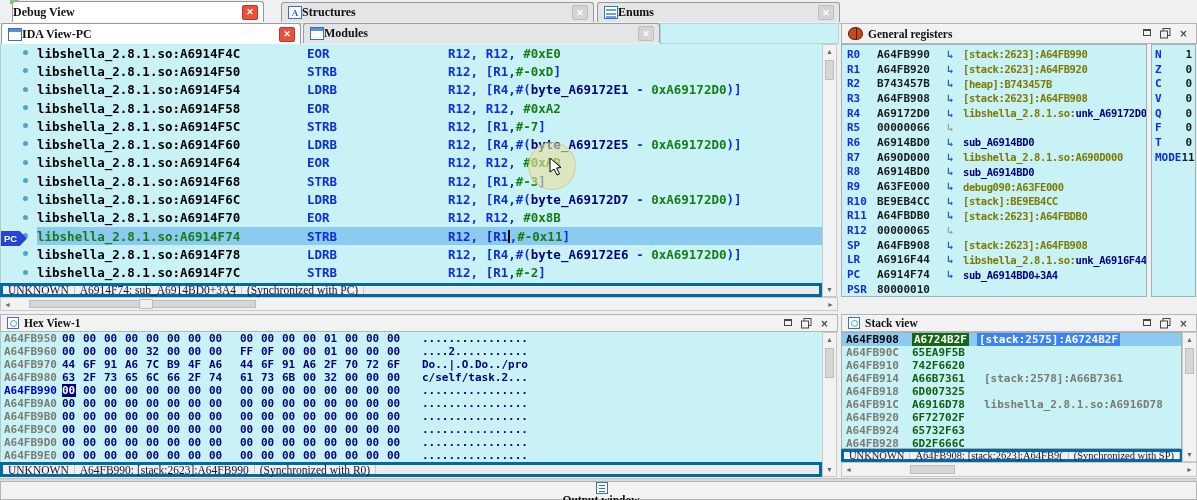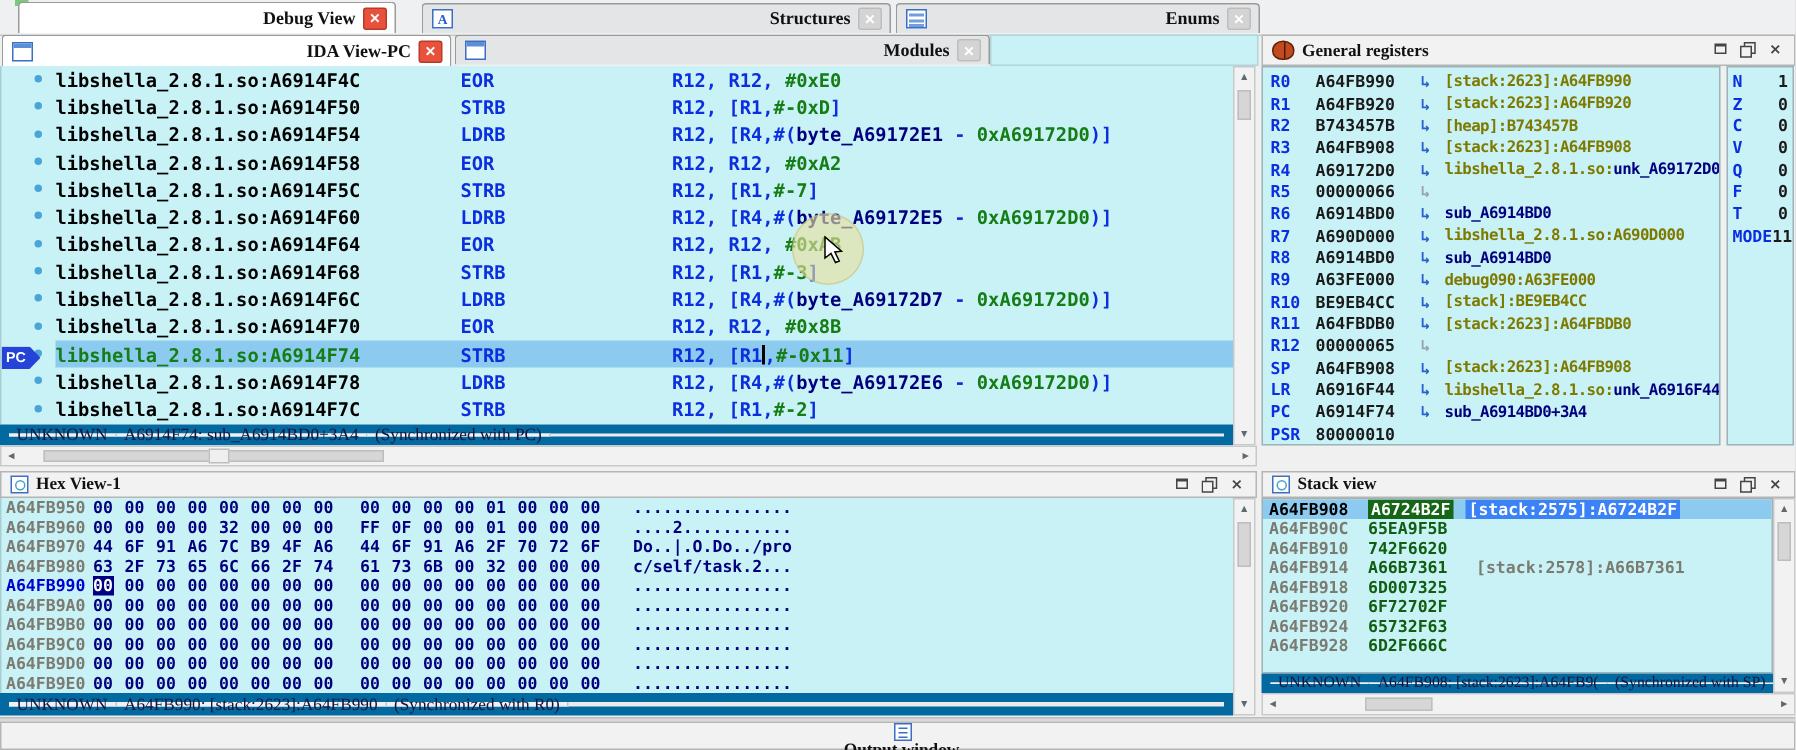--- a/index.html
+++ b/index.html
@@ -4,21 +4,21 @@
 <style>
   html,body{margin:0;padding:0;background:#d7d7d7;}
   #stage{position:relative;width:1197px;height:500px;background:#f0f0f0;overflow:hidden;
          font-family:"Liberation Sans",sans-serif;}
   
   .tabbar1{position:absolute;left:0;top:0;width:1197px;height:23px;background:#eef0f1;border-bottom:1px solid #c6c6c6;}
   .tab{position:absolute;display:flex;align-items:center;box-sizing:border-box;
        border:1px solid #9a9a9a;border-bottom:none;border-radius:3px 3px 0 0;
        background:#e3e5e6;font:700 12px "Liberation Serif",serif;color:#111;}
   .tab.active{background:#ffffff;}
-  .tab .lbl{flex:1;text-align:right;white-space:nowrap;overflow:hidden;}
+  .tab .lbl{flex:1;text-align:left;white-space:nowrap;overflow:hidden;}
   .closebox{width:14px;height:13px;margin:0 5px;border-radius:2px;display:flex;align-items:center;justify-content:center;
             font:700 9px "Liberation Sans",sans-serif;color:#fff;}
   .closebox.red{background:#e8523c;border:1px solid #b93a28;}
   .closebox.grey{background:#d4d4d4;border:1px solid #bdbdbd;}
   .tabicon{width:14px;height:13px;margin-left:6px;position:relative;flex:none;}
   .ic-frame{box-sizing:border-box;border:1px solid #3a6fc4;background:#fff;}
   .ic-a{font:700 9px "Liberation Serif",serif;color:#2a5fd0;display:flex;align-items:center;justify-content:center;}
   .ic-grid{background:linear-gradient(#fff,#fff) padding-box,#fff;border:1px solid #3a6fc4;box-sizing:border-box;}
   .ic-grid i{position:absolute;left:1px;right:1px;height:2px;background:#6f9fe0;}
   .ic-win{box-sizing:border-box;border:1px solid #3a6fc4;background:#fff;}
@@ -54,21 +54,21 @@
   .caret{display:inline-block;width:1.5px;height:13px;background:#000;vertical-align:middle;}
   .pcbadge{position:absolute;left:1px;top:231px;width:26px;height:15px;background:#2643d8;color:#fff;
            font:700 9.5px "Liberation Sans",sans-serif;display:flex;align-items:center;justify-content:left;padding-left:3px;
            clip-path:polygon(0 0,72% 0,100% 50%,72% 100%,0 100%);box-sizing:border-box;z-index:5;}
   
   .vscroll{position:absolute;width:15px;background:#f2f2f2;border:1px solid #c9c9c9;box-sizing:border-box;}
   .hscroll{position:absolute;height:14px;background:#f2f2f2;border:1px solid #c9c9c9;box-sizing:border-box;}
   .sarrow{position:absolute;font-size:7px;color:#5f6a70;width:13px;height:13px;display:flex;align-items:center;justify-content:center;}
   .thumb{position:absolute;background:#d6d6d6;border:1px solid #bdbdbd;box-sizing:border-box;}
   
-  .sbar{position:absolute;display:flex;align-items:stretch;background:#ececec;border:6px solid #0369a1;box-sizing:border-box;
+  .sbar{position:absolute;display:flex;align-items:stretch;background:#ececec;border:3px solid #0369a1;box-sizing:border-box;
         font:400 11.5px "Liberation Serif",serif;color:#14143c;}
   .sbar span{display:flex;align-items:center;padding:0 5px;border-right:1px solid #c6c6c6;white-space:nowrap;background:#f0f0f0;}
   
   .regbox{position:absolute;left:841px;top:44px;width:306px;height:253px;background:#c9f2f6;border:1px solid #9fb3b6;
           box-sizing:border-box;overflow:hidden;padding-top:2px;}
   .rrow{display:flex;align-items:center;height:14.7px;white-space:pre;font:700 11px "DejaVu Sans Mono",monospace;}
   .rn{display:inline-block;width:30px;margin-left:5px;color:#0b2ede;flex:none;}
   .rv{display:inline-block;width:70px;color:#1a1a1a;flex:none;}
   .arr{display:inline-block;width:16px;color:#2a5fd0;flex:none;font-size:11px;}
   .arr.grey{color:#98a4aa;}
@@ -388,20 +388,21 @@
       <span class="wb">×</span>
     </span>
   </div>
   <div class="stackbox">
     <div>
         <div class="srow hl"><span class="saddr">A64FB908</span><span class="sval svalhl">A6724B2F</span><span class="sdesc sdeschl">[stack:2575]:A6724B2F</span></div>
         <div class="srow"><span class="saddr">A64FB90C</span><span class="sval">65EA9F5B</span></div>
         <div class="srow"><span class="saddr">A64FB910</span><span class="sval">742F6620</span></div>
         <div class="srow"><span class="saddr">A64FB914</span><span class="sval">A66B7361</span><span class="sdesc">[stack:2578]:A66B7361</span></div>
         <div class="srow"><span class="saddr">A64FB918</span><span class="sval">6D007325</span></div>
+        <div class="srow"><span class="saddr">A64FB91C</span><span class="sval">A6916D78</span><span class="sdesc">libshella_2.8.1.so:A6916D78</span></div>
         <div class="srow"><span class="saddr">A64FB920</span><span class="sval">6F72702F</span></div>
         <div class="srow"><span class="saddr">A64FB924</span><span class="sval">65732F63</span></div>
         <div class="srow"><span class="saddr">A64FB928</span><span class="sval">6D2F666C</span></div>
       </div>
   </div>
   <div class="vscroll" style="left:1182px;top:332px;height:130px;">
     <span class="sarrow" style="top:0;left:0;">▲</span>
     <div class="thumb" style="left:2px;top:15px;width:9px;height:26px;"></div>
     <span class="sarrow" style="bottom:0;left:0;">▼</span>
   </div>

